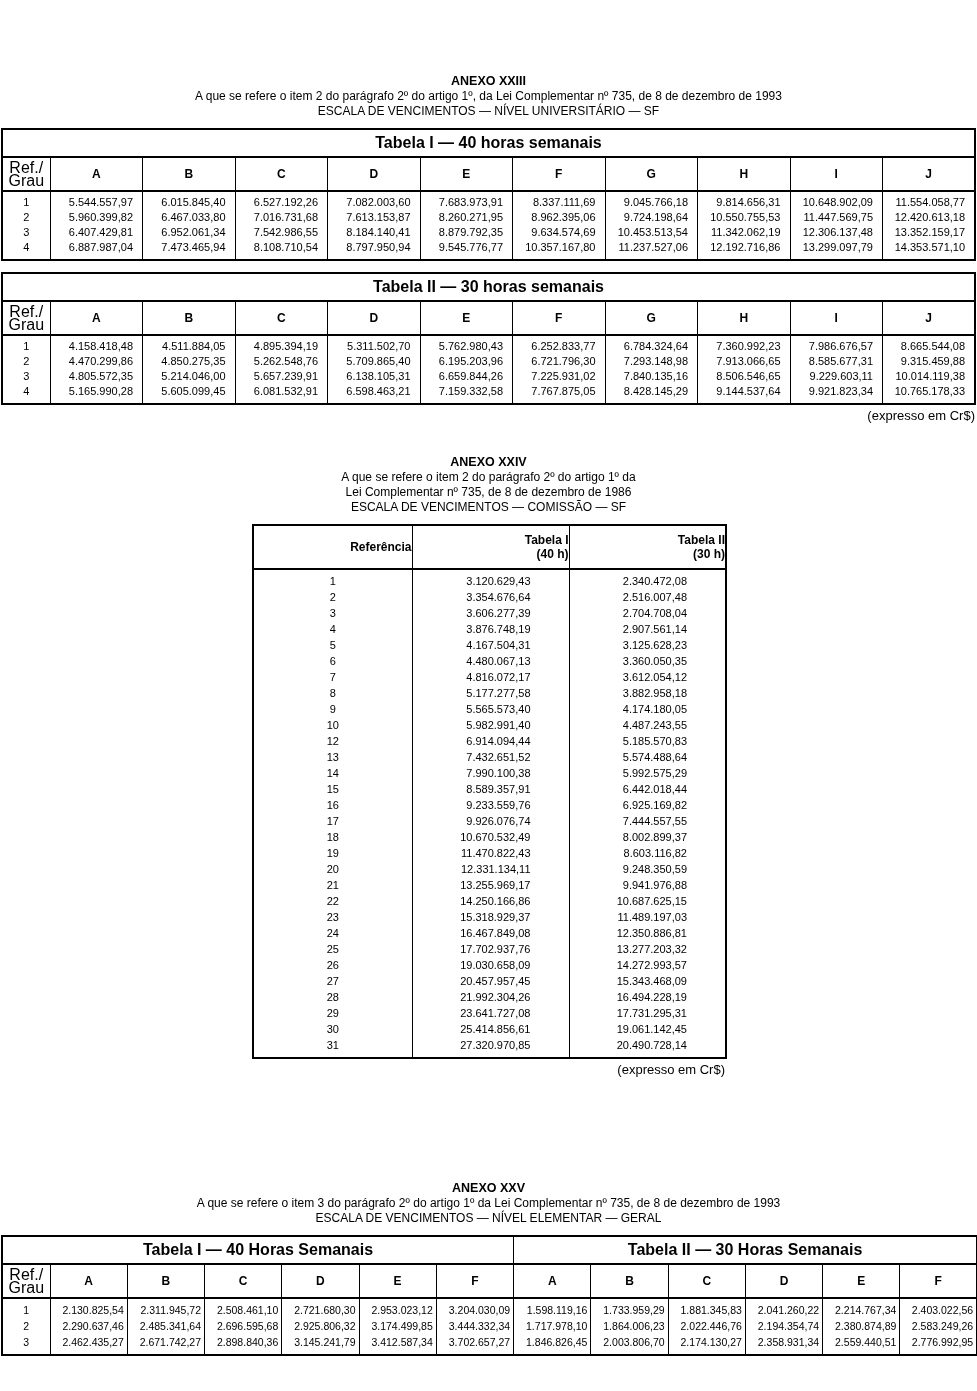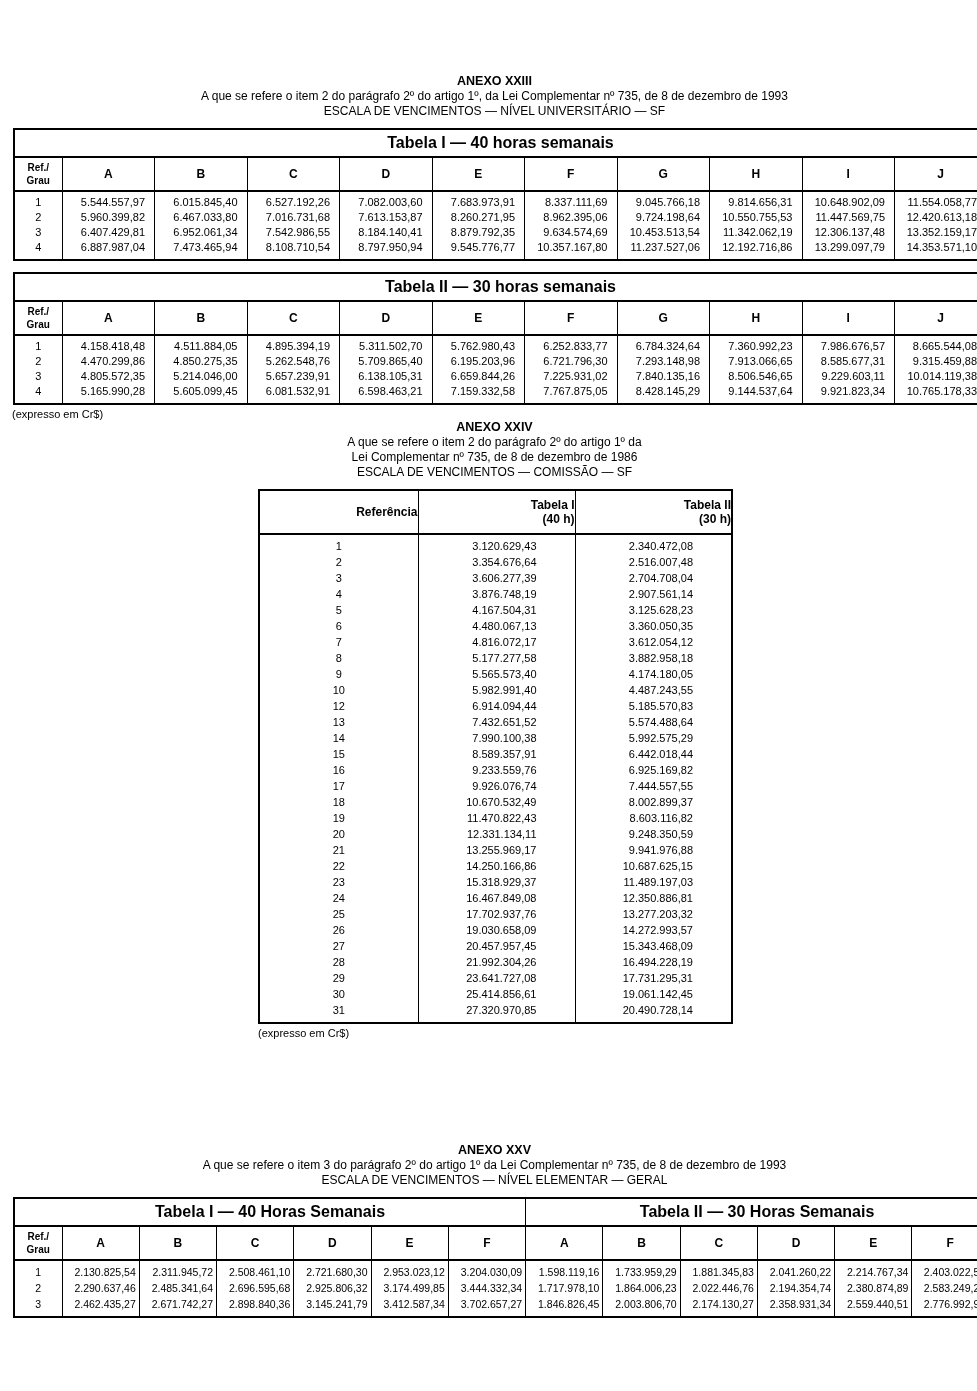--- a/index.html
+++ b/index.html
@@ -1,43 +1,43 @@
 <!DOCTYPE html>
 <html><head>
 <meta charset="utf-8">
 <style>
   html,body{margin:0;padding:0;background:#fff;}
   body{width:977px;font-family:"Liberation Sans",sans-serif;color:#000;}
-  .page{width:977px;height:1391px;box-sizing:border-box;padding-top:74px;overflow:hidden;position:relative;padding-left:12px;}
+  .page{width:977px;height:1391px;box-sizing:border-box;padding-top:74px;overflow:hidden;position:relative;}
 
   .heading{text-align:center;font-size:12px;line-height:15px;}
   .h-title{font-weight:bold;font-size:12.5px;}
 
   table{border-collapse:collapse;table-layout:fixed;}
   table.bordered{border:2px solid #000;}
   table.bordered th, table.bordered td{border:1px solid #000;}
 
   .t-caption{font-weight:bold;font-size:16px;padding:4px 0;text-align:center;border-bottom:2px solid #000 !important;}
   th.col-h{font-weight:bold;font-size:12px;padding:6px 0;text-align:center;}
-  th.ref-h{font-weight:bold;font-size:10px;line-height:13px;padding:3px 1px;text-align:center;}
+  th.ref-h{font-weight:normal;font-size:16px;line-height:13px;padding:3px 1px;text-align:center;}
   thead tr.cols th{border-bottom:2px solid #000;}
 
   tbody td{border-top:none !important;border-bottom:none !important;}
   tbody tr:first-child td{padding-top:3px;}
   tbody tr:last-child td{padding-bottom:4px;}
   .c-ref{text-align:center;font-size:11px;line-height:15px;padding:0;}
   .c-num{text-align:right;font-size:11px;line-height:15px;padding:0 9px 0 0;}
 
   .t23{width:975px;margin:9px 0 0 1px;}
   .t23 + .t23{margin-top:11px;}
 
-  .note{font-size:11px;text-align:left;margin-top:3px;}
+  .note{font-size:13px;text-align:right;margin-top:3px;}
   .note-23{margin-right:2px;}
 
-  .s24{}
+  .s24{margin-top:32px;}
   .t24-wrap{width:473px;margin:9px auto 0 auto;}
   .t24{width:473px;}
   .t24 thead th{font-size:12px;font-weight:bold;line-height:14px;padding:7px 0;text-align:right;border-bottom:2px solid #000;}
   .t24 tbody td{line-height:16px;}
   .t24 .c-num{padding-right:38px;}
   .t24 .c-ref{line-height:16px;}
 
   .s25{margin-top:104px;}
   .t25{width:975px;margin:9px 0 0 1px;}
   .t25 tbody td{font-size:10.5px;line-height:16px;}

